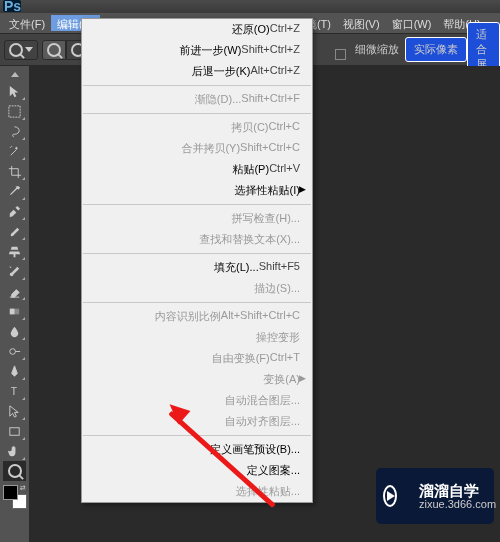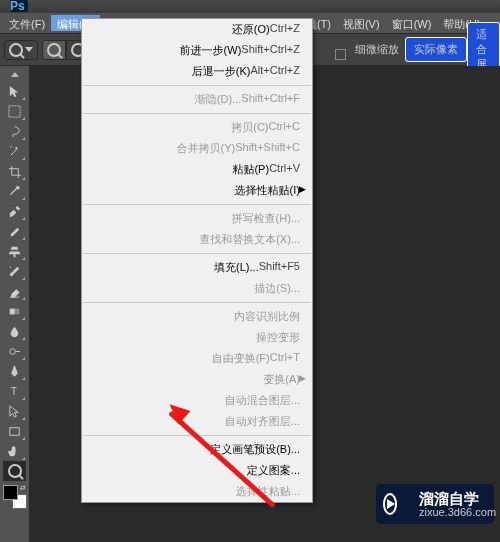--- a/index.html
+++ b/index.html
@@ -1,18 +1,18 @@
 <!DOCTYPE html>
 <html><head>
 <meta charset="utf-8">
 <style>
 *{margin:0;padding:0;box-sizing:border-box;font-family:"Microsoft YaHei",Arial,sans-serif;font-size:11px}
 body{width:500px;height:542px;background:#535353;overflow:hidden;position:relative}
 .titlebar{height:13px;background:linear-gradient(#4a4a4a,#3a3a3a)}
-.ps-logo{display:inline-block;width:18px;height:12px;background:#001d33;color:#6faedb;font-weight:bold;font-size:12px;line-height:12px;text-align:left;border-radius:2px;margin-left:10px}
+.ps-logo{display:inline-block;width:18px;height:12px;background:#001d33;color:#6faedb;font-weight:bold;font-size:14px;line-height:12px;text-align:right;border-radius:2px;margin-left:3px}
 .menubar{background:#535353;color:#ddd;padding:2px 3px;height:20px;display:flex;gap:0}
 .menubar span{padding:2px 6px;cursor:pointer}
 .menubar span.active{background:#6d9de0;color:#fff}
 .optbar{background:#424242;border-top:1px solid #2a2a2a;border-bottom:1px solid #2a2a2a;height:33px;display:flex;align-items:center;padding:0 4px;gap:4px;color:#ddd;position:relative}
 .opt-item{padding:3px 6px;color:#ccc;font-size:11px}
 .zoom-tool{display:flex;align-items:center;gap:2px;border:1px solid #2a2a2a;border-radius:3px;padding:2px 4px;background:#424242}
 .mag{width:14px;height:14px;border:2px solid #ccc;border-radius:50%;position:relative}
 .mag::after{content:"";position:absolute;width:6px;height:2px;background:#ccc;transform:rotate(45deg);bottom:-2px;right:-4px}
 .tri{width:0;height:0;border-left:4px solid transparent;border-right:4px solid transparent;border-top:5px solid #ccc}
 .mag-btn{width:24px;height:20px;border:1px solid #2a2a2a;background:#424242;display:flex;align-items:center;justify-content:center}
@@ -34,21 +34,21 @@
 .sw-arrow{position:absolute;top:-1px;right:1px;color:#ccc;font-size:7px}
 .dropdown{position:absolute;left:81px;top:18px;width:232px;background:#f0f0f0;border:1px solid #999;box-shadow:2px 2px 5px rgba(0,0,0,0.4);z-index:100}
 .menu-item{display:flex;justify-content:flex-end;padding:3px 12px 3px 28px;color:#000;cursor:pointer;position:relative}
 .menu-item.disabled{color:#999}
 .menu-sep{height:1px;background:#c8c8c8;margin:3px 1px}
 .menu-item .short{color:#444;font-size:11px}
 .menu-item.disabled .short{color:#999}
 .menu-item .sub{position:absolute;right:6px;top:4px;font-size:9px}
 .arrow-line{position:absolute;width:140px;height:5px;background:#ec1919;transform:rotate(42deg);transform-origin:left center;left:170px;top:410px;z-index:101;border-radius:2px}
 .arrow-head{position:absolute;left:167px;top:402px;width:0;height:0;border-top:9px solid transparent;border-bottom:9px solid transparent;border-right:20px solid #ec1919;transform:rotate(42deg);z-index:102}
-.watermark{position:absolute;right:6px;bottom:18px;width:118px;height:40px;background:rgba(0,20,60,0.75);border-radius:5px;display:flex;align-items:center;padding:0 7px;gap:22px;z-index:50}
+.watermark{position:absolute;right:6px;bottom:18px;width:118px;height:56px;background:rgba(0,20,60,0.75);border-radius:5px;display:flex;align-items:center;padding:0 7px;gap:22px;z-index:50}
 .wm-play{width:22px;height:22px;border:2px solid #fff;border-radius:50%;display:flex;align-items:center;justify-content:center}
 .wm-tri{width:0;height:0;border-top:5px solid transparent;border-bottom:5px solid transparent;border-left:8px solid #fff;margin-left:2px}
 .wm-txt{color:#fff;font-size:15px;font-weight:bold;line-height:1}
 .wm-sub{color:#ccc;font-size:11px}
 </style>
 </head>
 <body>
 
 <div class="titlebar">
   <span class="ps-logo">Ps</span>
@@ -236,21 +236,21 @@
       <span>渐隐(D)...</span>
       <span class="short">Shift+Ctrl+F</span>
     </div>
     <div class="menu-sep"></div>
     <div class="menu-item disabled">
       <span>拷贝(C)</span>
       <span class="short">Ctrl+C</span>
     </div>
     <div class="menu-item disabled">
       <span>合并拷贝(Y)</span>
-      <span class="short">Shift+Shift+C</span>
+      <span class="short">Shift+Ctrl+C</span>
     </div>
     <div class="menu-item">
       <span>粘贴(P)</span>
       <span class="short">Ctrl+V</span>
     </div>
     <div class="menu-item">
       <span>选择性粘贴(I)</span>
       <span class="sub">▶</span>
     </div>
     <div class="menu-sep"></div>
@@ -264,20 +264,21 @@
     <div class="menu-item">
       <span>填充(L)...</span>
       <span class="short">Shift+F5</span>
     </div>
     <div class="menu-item disabled">
       <span>描边(S)...</span>
     </div>
     <div class="menu-sep"></div>
     <div class="menu-item disabled">
       <span>内容识别比例</span>
+      <span class="short">Alt+Shift+Ctrl+C</span>
     </div>
     <div class="menu-item disabled">
       <span>操控变形</span>
     </div>
     <div class="menu-item disabled">
       <span>自由变换(F)</span>
       <span class="short">Ctrl+T</span>
     </div>
     <div class="menu-item disabled">
       <span>变换(A)</span>

